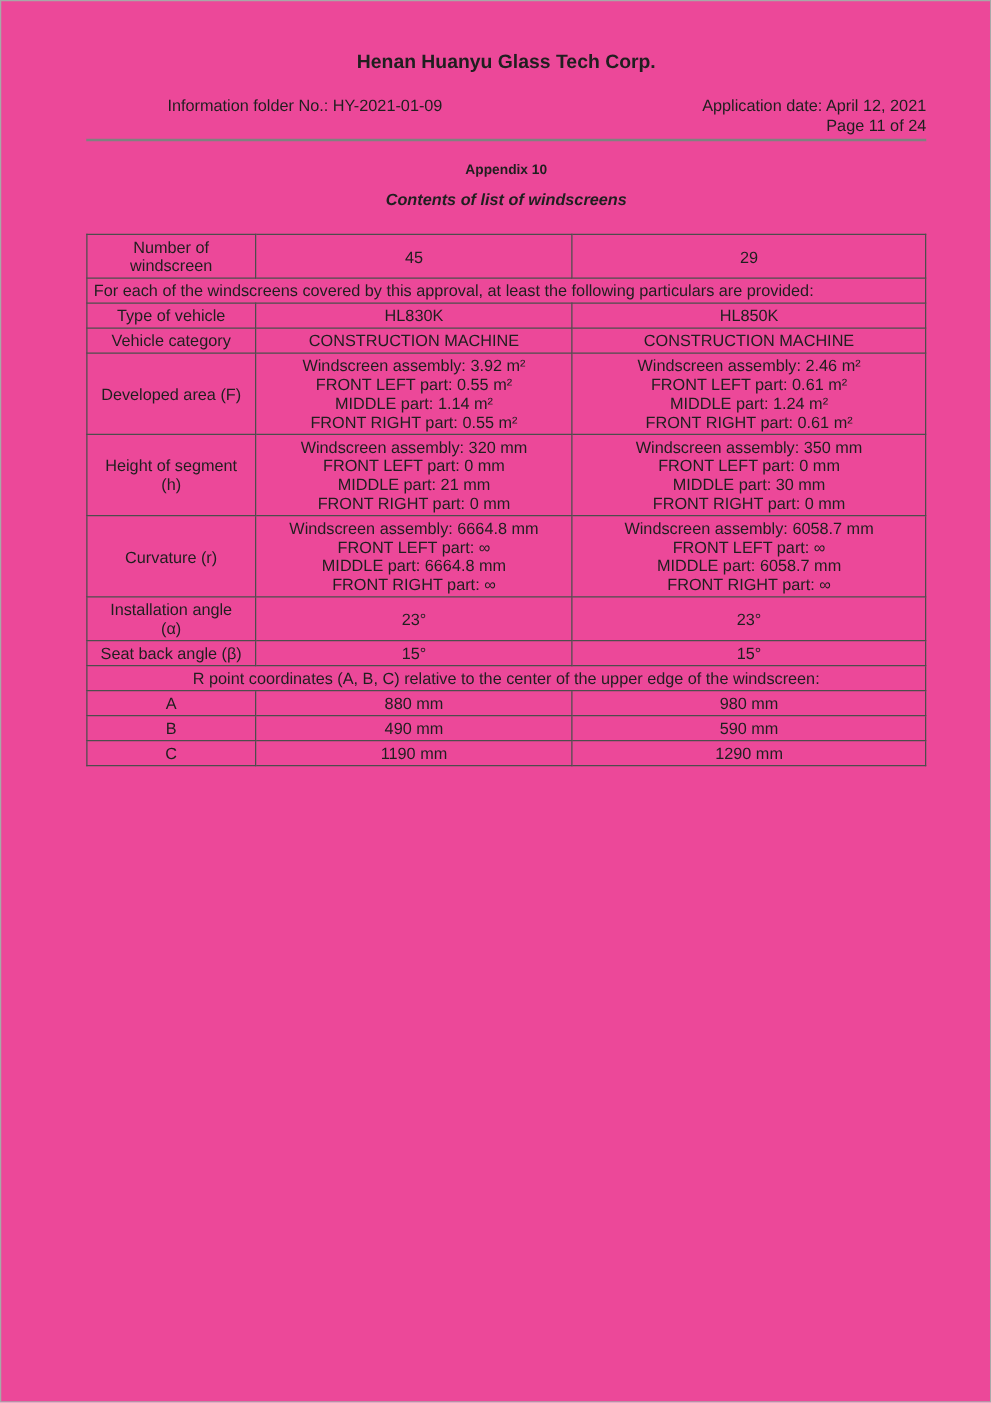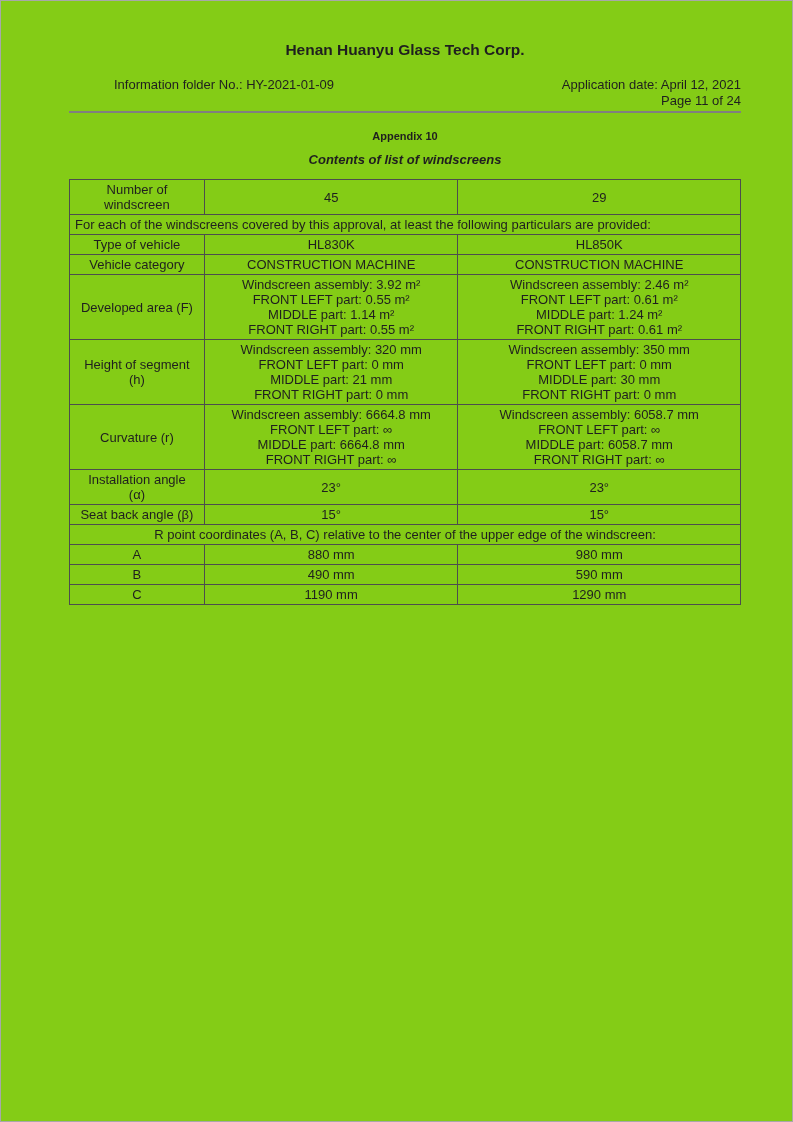--- a/index.html
+++ b/index.html
@@ -6,21 +6,21 @@
     --text: #1f1f1f;
     --table-border: #4d4d4d;
     --rule: #808080;
     --page-border: #a8a8a8;
   }
   * { margin: 0; padding: 0; box-sizing: border-box; }
   html, body { background: #ffffff; }
   .page {
     width: 793px;
     height: 1122px;
-    background: #84cc16;
+    background: #ec4899;
     border: 1px solid var(--page-border);
     font-family: "Liberation Sans", "DejaVu Sans", sans-serif;
     color: var(--text);
     padding-top: 40px;
     overflow: hidden;
   }
   .content {
     margin-left: 68px;
     width: 672px;
   }
@@ -31,21 +31,21 @@
     line-height: 17px;
   }
   .meta-row {
     display: flex;
     justify-content: space-between;
     align-items: flex-start;
     margin-top: 19px;
     font-size: 13px;
     line-height: 16px;
   }
-  .meta-left { margin-left: 45px; }
+  .meta-left { margin-left: 65px; }
   .meta-right { text-align: right; }
   .header-rule {
     border: none;
     border-top: 2px solid var(--rule);
     margin-top: 2px;
   }
   .appendix-title {
     text-align: center;
     font-weight: bold;
     font-size: 11px;
@@ -55,21 +55,21 @@
     text-align: center;
     font-weight: bold;
     font-size: 13px;
     margin-top: 10px;
     font-style: italic;
   }
   table.windscreen-table {
     border-collapse: collapse;
     table-layout: fixed;
     width: 100%;
-    margin-top: 12px;
+    margin-top: 20px;
   }
   table.windscreen-table td {
     border: 1px solid var(--table-border);
     font-size: 13px;
     line-height: 15px;
     padding: 2px 4px;
     text-align: center;
     vertical-align: middle;
     white-space: pre-line;
     word-wrap: break-word;

